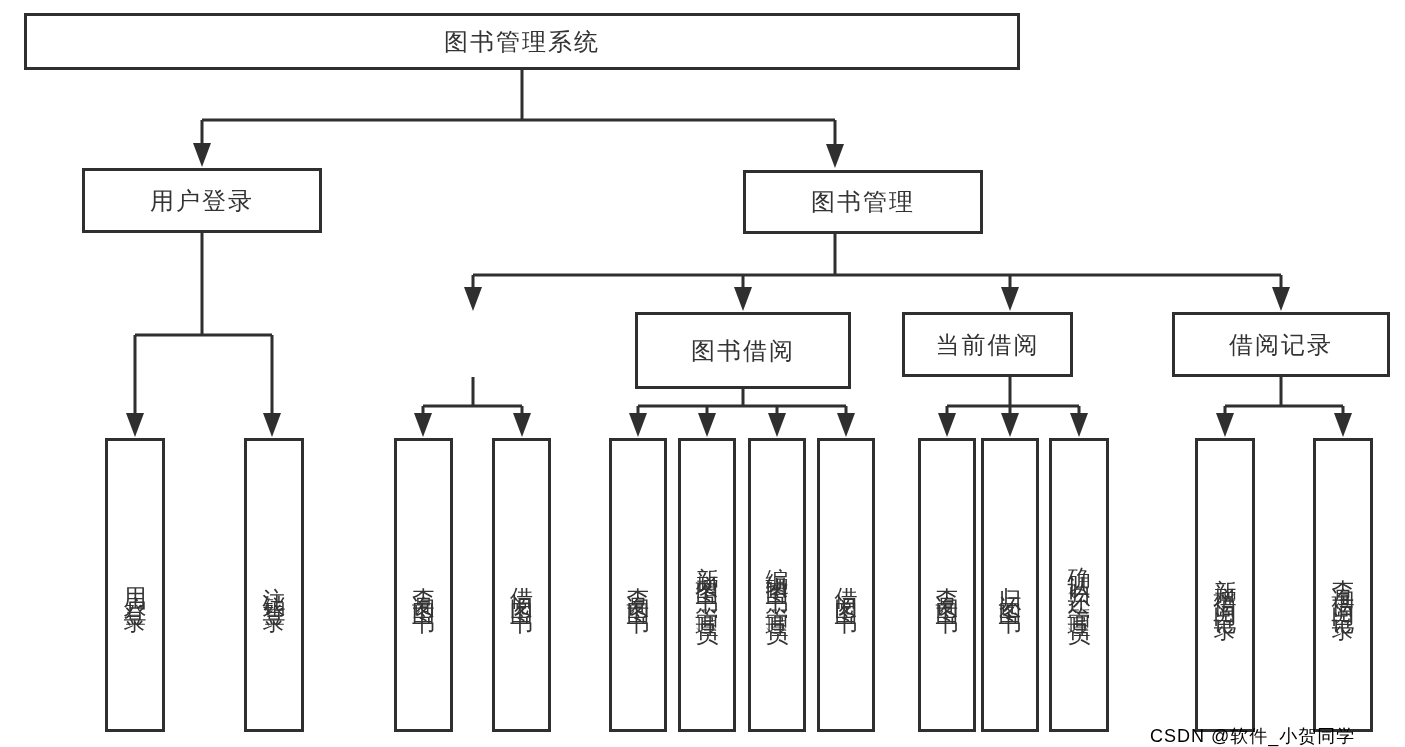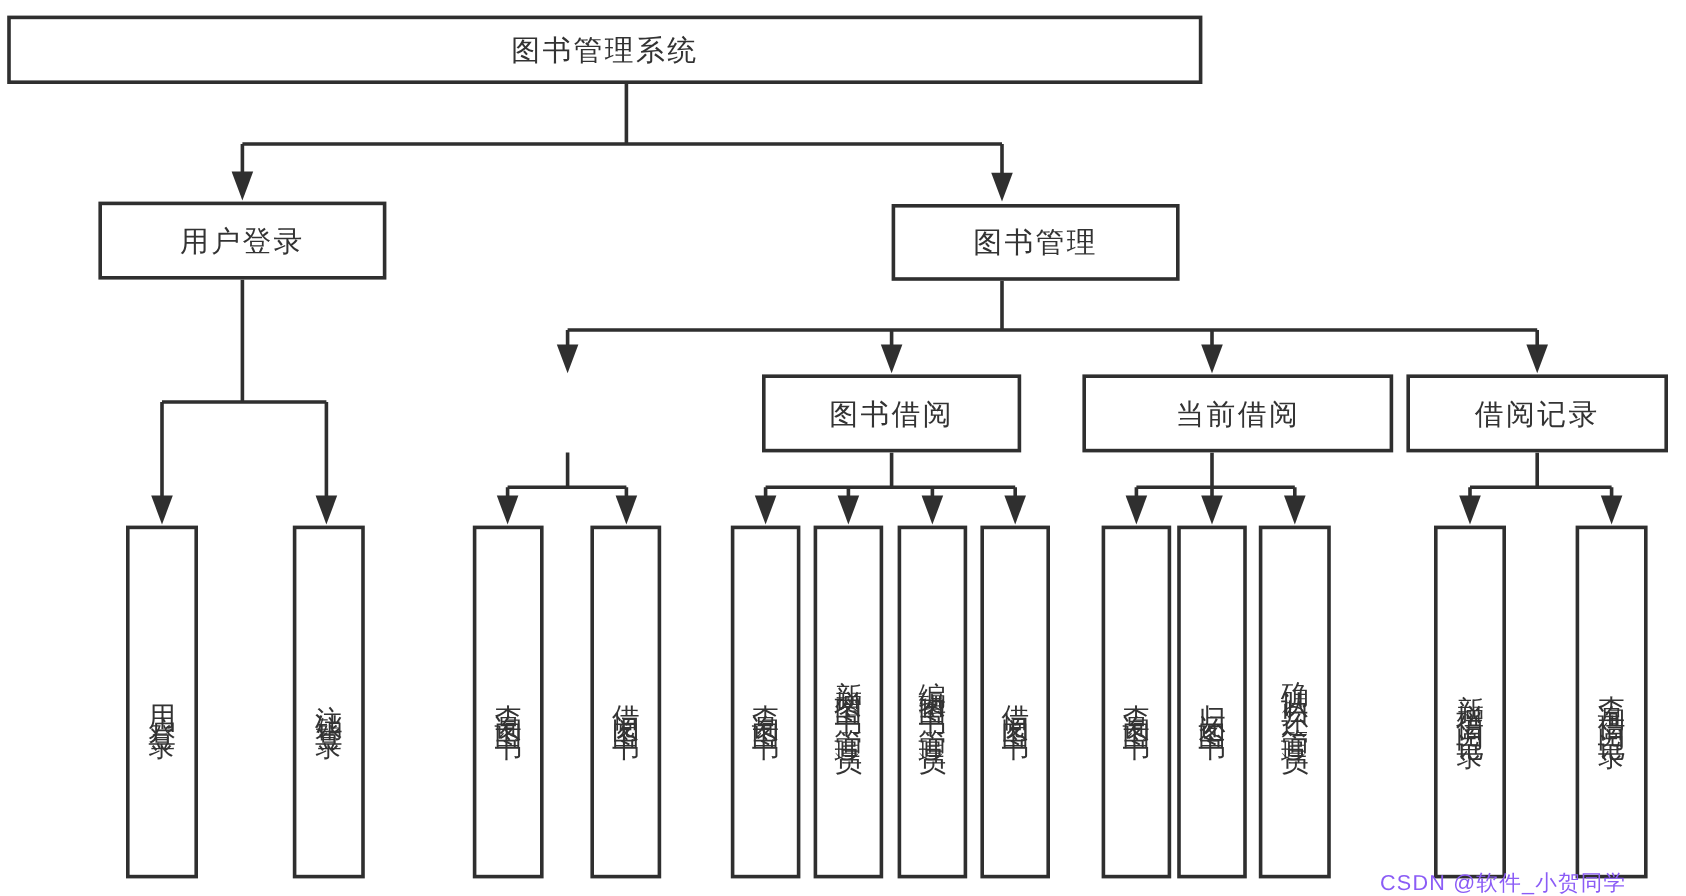--- a/index.html
+++ b/index.html
@@ -39,21 +39,21 @@
     letter-spacing: 8px;
     line-height: 1;
   }
   .watermark {
     position: absolute;
     left: 1150px;
     top: 724px;
     width: 250px;
     font-size: 18px;
     letter-spacing: 1px;
-    color: #8b5cf6;
+    color: #000000;
     white-space: nowrap;
     z-index: 3;
   }
   svg path { stroke: #2f2f2f; stroke-width: 3; fill: none; }
   svg polygon { fill: #2f2f2f; stroke: none; }
 </style>
 </head>
 <body>
 
 <div class="canvas">
@@ -101,27 +101,27 @@
       <polygon points="1070,413 1088,413 1079,437"></polygon>
     </g>
 
     <g>
       <path d="M1281 377 V406 M1225 406 H1343 M1225 406 V430 M1343 406 V430"></path>
       <polygon points="1216,413 1234,413 1225,437"></polygon>
       <polygon points="1334,413 1352,413 1343,437"></polygon>
     </g>
   </svg>
 
-  <div class="node h-node" style="left:6px; top:13px; width:996px; height:57px;">图书管理系统</div>
+  <div class="node h-node" style="left:24px; top:13px; width:996px; height:57px;">图书管理系统</div>
 
   <div class="node h-node" style="left:82px; top:168px; width:240px; height:65px;">用户登录</div>
   <div class="node h-node" style="left:715px; top:170px; width:240px; height:64px;margin-left:28px;">图书管理</div>
 
-  <div class="node h-node" style="left:635px; top:312px; width:216px; height:65px;">图书借阅</div>
-  <div class="node h-node" style="left:902px; top:312px; width:259px; height:65px;">当前借阅</div>
+  <div class="node h-node" style="left:635px; top:312px; width:216px; height:77px;">图书借阅</div>
+  <div class="node h-node" style="left:902px; top:312px; width:171px; height:65px;">当前借阅</div>
   <div class="node h-node" style="left:1172px; top:312px; width:218px; height:65px;">借阅记录</div>
 
   <div class="node v-node" style="left:105px; top:438px; width:60px; height:294px;">用户登录</div>
   <div class="node v-node" style="left:244px; top:438px; width:60px; height:294px;">注销登录</div>
 
   <div class="node v-node" style="left:394px; top:438px; width:59px; height:294px;">查询图书</div>
   <div class="node v-node" style="left:492px; top:438px; width:59px; height:294px;">借阅图书</div>
 
   <div class="node v-node" style="left:609px; top:438px; width:58px; height:294px;">查询图书</div>
   <div class="node v-node" style="left:678px; top:438px; width:58px; height:294px;">新增图书（管理员）</div>

